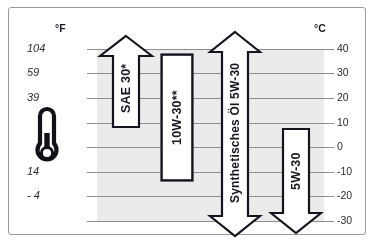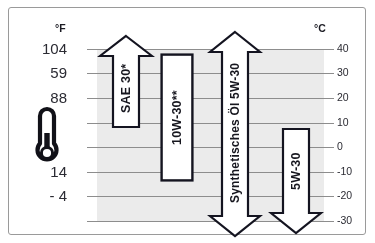--- a/index.html
+++ b/index.html
@@ -14,22 +14,22 @@
          box-sizing:border-box;}
 
   
   #band{position:absolute;left:88px;top:41px;width:227px;height:172px;
         background:#ebebeb;}
 
   .gridline{position:absolute;left:88px;width:227px;height:1px;background:#8d8d8d;}
   .tickL{position:absolute;left:78px;width:10px;height:1px;background:#8d8d8d;}
   .tickR{position:absolute;left:315px;width:10px;height:1px;background:#8d8d8d;}
 
-  .axlabelF{position:absolute;right:298px;width:40px;text-align:right;
-            font-size:15px;color:#2b2b33;line-height:11px;}
+  .axlabelF{position:absolute;right:298px;width:40px;text-align:left;
+            font-size:11px;color:#2b2b33;line-height:11px;font-style:italic;}
   .axlabelC{position:absolute;left:328px;width:42px;text-align:left;
             font-size:10.5px;color:#2b2b33;line-height:11px;}
 
   .unitF{position:absolute;left:46px;top:14px;font-size:10.5px;font-weight:bold;color:#1b1b23;}
   .unitC{position:absolute;left:305px;top:14px;font-size:10.5px;font-weight:bold;color:#1b1b23;}
 
   
   #thermo{position:absolute;left:24px;top:98px;width:28px;height:62px;}
 
   
@@ -72,21 +72,21 @@
     <div class="tickR" style="top:139px"></div>
     <div class="tickR" style="top:164px"></div>
     <div class="tickR" style="top:188px"></div>
     <div class="tickR" style="top:213px"></div>
 
     <div class="unitF">°F</div>
     <div class="unitC">°C</div>
 
     <div class="axlabelF" style="top:35px">104</div>
     <div class="axlabelF" style="top:59px">59</div>
-    <div class="axlabelF" style="top:84px">88</div>
+    <div class="axlabelF" style="top:84px">39</div>
     <div class="axlabelF" style="top:158px">14</div>
     <div class="axlabelF" style="top:182px">- 4</div>
 
     <div class="axlabelC" style="top:35px">40</div>
     <div class="axlabelC" style="top:59px">30</div>
     <div class="axlabelC" style="top:84px">20</div>
     <div class="axlabelC" style="top:109px">10</div>
     <div class="axlabelC" style="top:133px">0</div>
     <div class="axlabelC" style="top:158px">-10</div>
     <div class="axlabelC" style="top:182px">-20</div>

